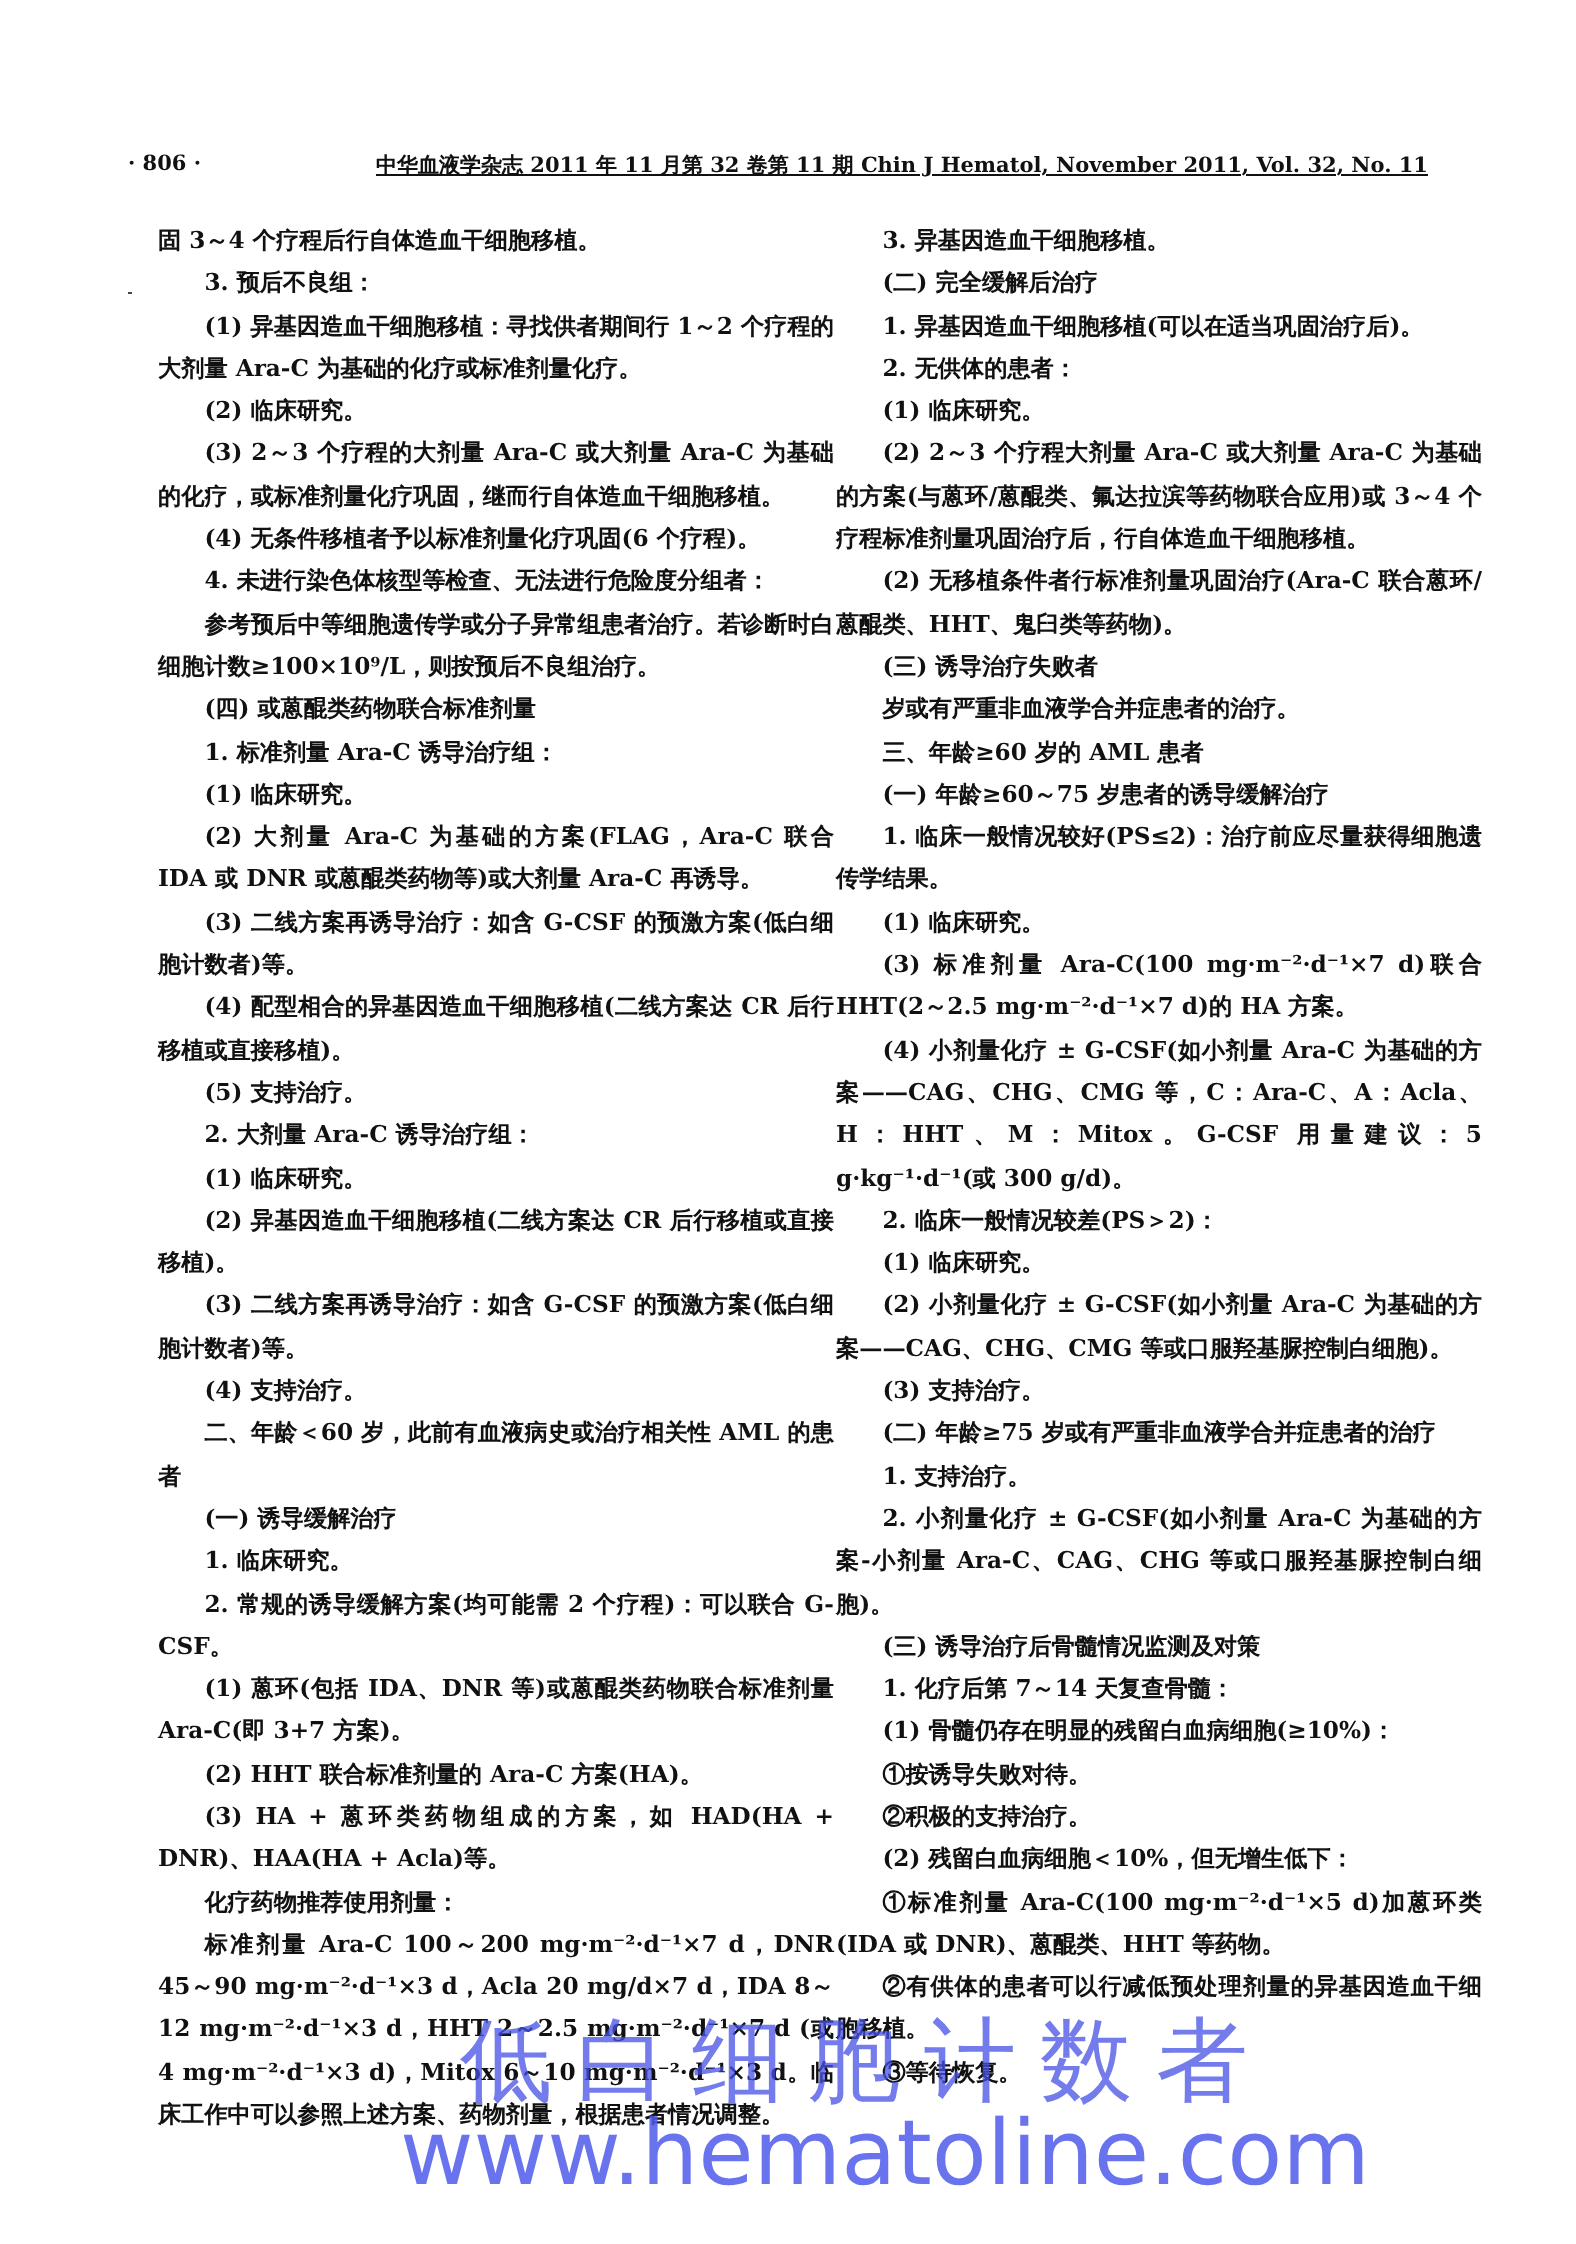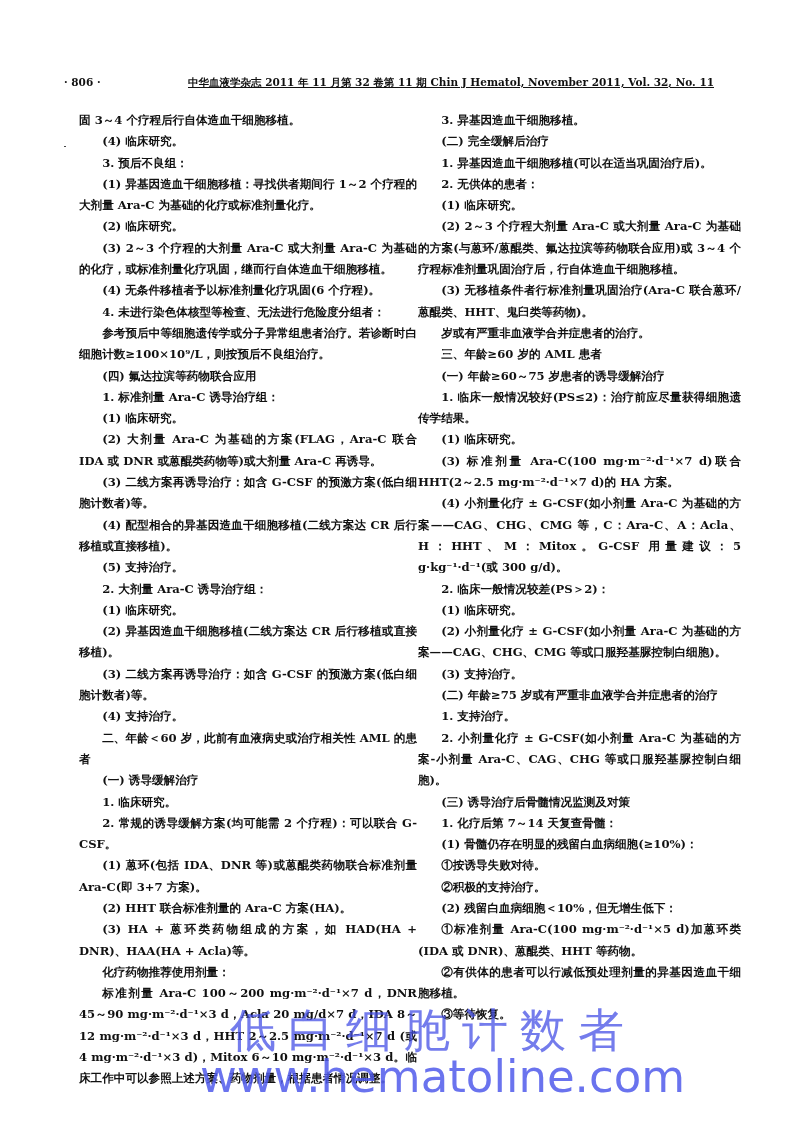--- a/index.html
+++ b/index.html
@@ -26,29 +26,28 @@
 <div class="page">
   <div class="header">
     <span class="pageno">· 806 ·</span>
     <span class="journal">中华血液学杂志 2011 年 11 月第 32 卷第 11 期   Chin J Hematol, November 2011, Vol. 32, No. 11</span>
   </div>
 
   <div class="dot"></div>
 
   <div class="col left" id="left-col">
       <p class="p noindent">固 3～4 个疗程后行自体造血干细胞移植。</p>
-      <p class="p">(4) 临床研究。</p>
       <p class="p">3. 预后不良组：</p>
       <p class="p">(1) 异基因造血干细胞移植：寻找供者期间行 1～2 个疗程的大剂量 Ara-C 为基础的化疗或标准剂量化疗。</p>
       <p class="p">(2) 临床研究。</p>
       <p class="p">(3) 2～3 个疗程的大剂量 Ara-C 或大剂量 Ara-C 为基础的化疗，或标准剂量化疗巩固，继而行自体造血干细胞移植。</p>
       <p class="p">(4) 无条件移植者予以标准剂量化疗巩固(6 个疗程)。</p>
       <p class="p">4. 未进行染色体核型等检查、无法进行危险度分组者：</p>
       <p class="p">参考预后中等细胞遗传学或分子异常组患者治疗。若诊断时白细胞计数≥100×10⁹/L，则按预后不良组治疗。</p>
-      <p class="p">(四) 氟达拉滨等药物联合应用</p>
+      <p class="p">(四) 或蒽醌类药物联合标准剂量</p>
       <p class="p">1. 标准剂量 Ara-C 诱导治疗组：</p>
       <p class="p">(1) 临床研究。</p>
       <p class="p">(2) 大剂量 Ara-C 为基础的方案(FLAG，Ara-C 联合 IDA 或 DNR 或蒽醌类药物等)或大剂量 Ara-C 再诱导。</p>
       <p class="p">(3) 二线方案再诱导治疗：如含 G-CSF 的预激方案(低白细胞计数者)等。</p>
       <p class="p">(4) 配型相合的异基因造血干细胞移植(二线方案达 CR 后行移植或直接移植)。</p>
       <p class="p">(5) 支持治疗。</p>
       <p class="p">2. 大剂量 Ara-C 诱导治疗组：</p>
       <p class="p">(1) 临床研究。</p>
       <p class="p">(2) 异基因造血干细胞移植(二线方案达 CR 后行移植或直接移植)。</p>
       <p class="p">(3) 二线方案再诱导治疗：如含 G-CSF 的预激方案(低白细胞计数者)等。</p>
@@ -63,21 +62,22 @@
       <p class="p">化疗药物推荐使用剂量：</p>
       <p class="p">标准剂量 Ara-C 100～200 mg·m⁻²·d⁻¹×7 d，DNR 45～90 mg·m⁻²·d⁻¹×3 d，Acla 20 mg/d×7 d，IDA 8～12 mg·m⁻²·d⁻¹×3 d，HHT 2～2.5 mg·m⁻²·d⁻¹×7 d (或4 mg·m⁻²·d⁻¹×3 d)，Mitox 6～10 mg·m⁻²·d⁻¹×3 d。临床工作中可以参照上述方案、药物剂量，根据患者情况调整。</p>
     </div>
   <div class="col right" id="right-col">
       <p class="p">3. 异基因造血干细胞移植。</p>
       <p class="p">(二) 完全缓解后治疗</p>
       <p class="p">1. 异基因造血干细胞移植(可以在适当巩固治疗后)。</p>
       <p class="p">2. 无供体的患者：</p>
       <p class="p">(1) 临床研究。</p>
       <p class="p">(2) 2～3 个疗程大剂量 Ara-C 或大剂量 Ara-C 为基础的方案(与蒽环/蒽醌类、氟达拉滨等药物联合应用)或 3～4 个疗程标准剂量巩固治疗后，行自体造血干细胞移植。</p>
-      <p class="p">(3) 无移植条件者行标准剂量巩固治疗(Ara-C 联合蒽环/蒽醌类、HHT、鬼臼类等药物)。</p>
+      <p class="p">(2) 无移植条件者行标准剂量巩固治疗(Ara-C 联合蒽环/蒽醌类、HHT、鬼臼类等药物)。</p>
+      <p class="p">(三) 诱导治疗失败者</p>
       <p class="p">岁或有严重非血液学合并症患者的治疗。</p>
       <p class="p">三、年龄≥60 岁的 AML 患者</p>
       <p class="p">(一) 年龄≥60～75 岁患者的诱导缓解治疗</p>
       <p class="p">1. 临床一般情况较好(PS≤2)：治疗前应尽量获得细胞遗传学结果。</p>
       <p class="p">(1) 临床研究。</p>
       <p class="p">(3) 标准剂量 Ara-C(100 mg·m⁻²·d⁻¹×7 d)联合 HHT(2～2.5 mg·m⁻²·d⁻¹×7 d)的 HA 方案。</p>
       <p class="p">(4) 小剂量化疗 ± G-CSF(如小剂量 Ara-C 为基础的方案——CAG、CHG、CMG 等，C：Ara-C、A：Acla、H：HHT、M：Mitox。G-CSF 用量建议：5 g·kg⁻¹·d⁻¹(或 300 g/d)。</p>
       <p class="p">2. 临床一般情况较差(PS＞2)：</p>
       <p class="p">(1) 临床研究。</p>
       <p class="p">(2) 小剂量化疗 ± G-CSF(如小剂量 Ara-C 为基础的方案——CAG、CHG、CMG 等或口服羟基脲控制白细胞)。</p>

